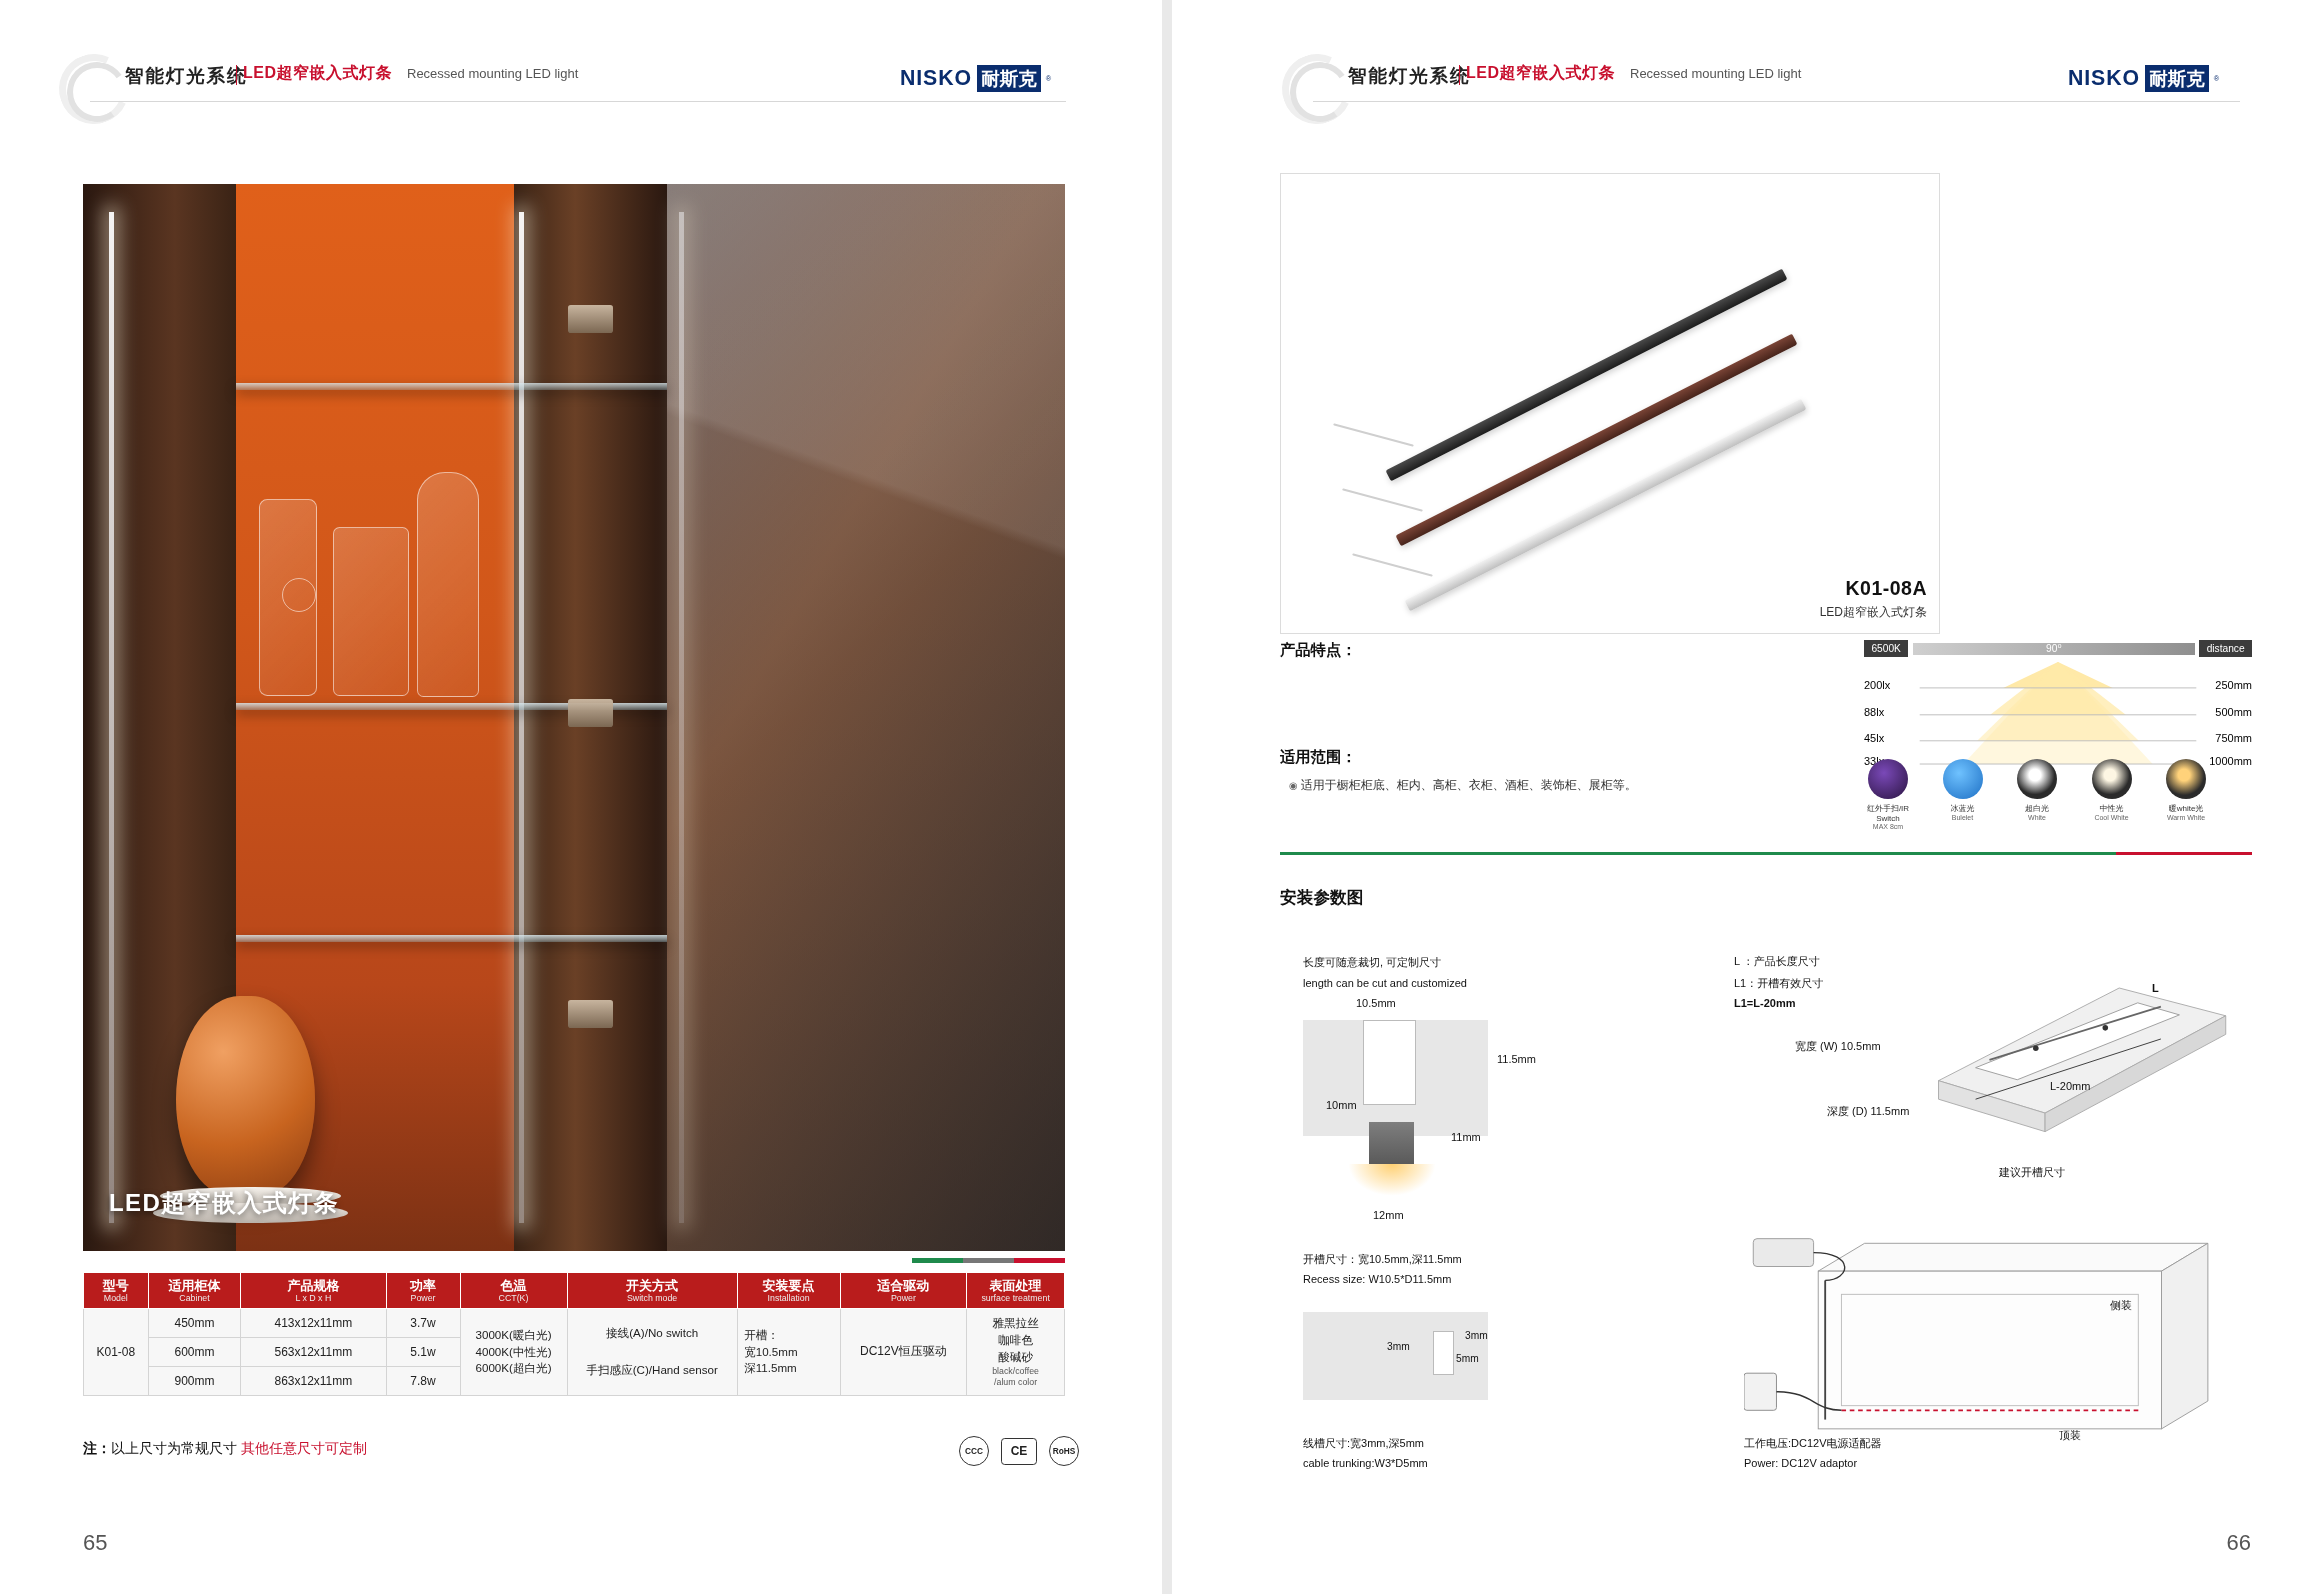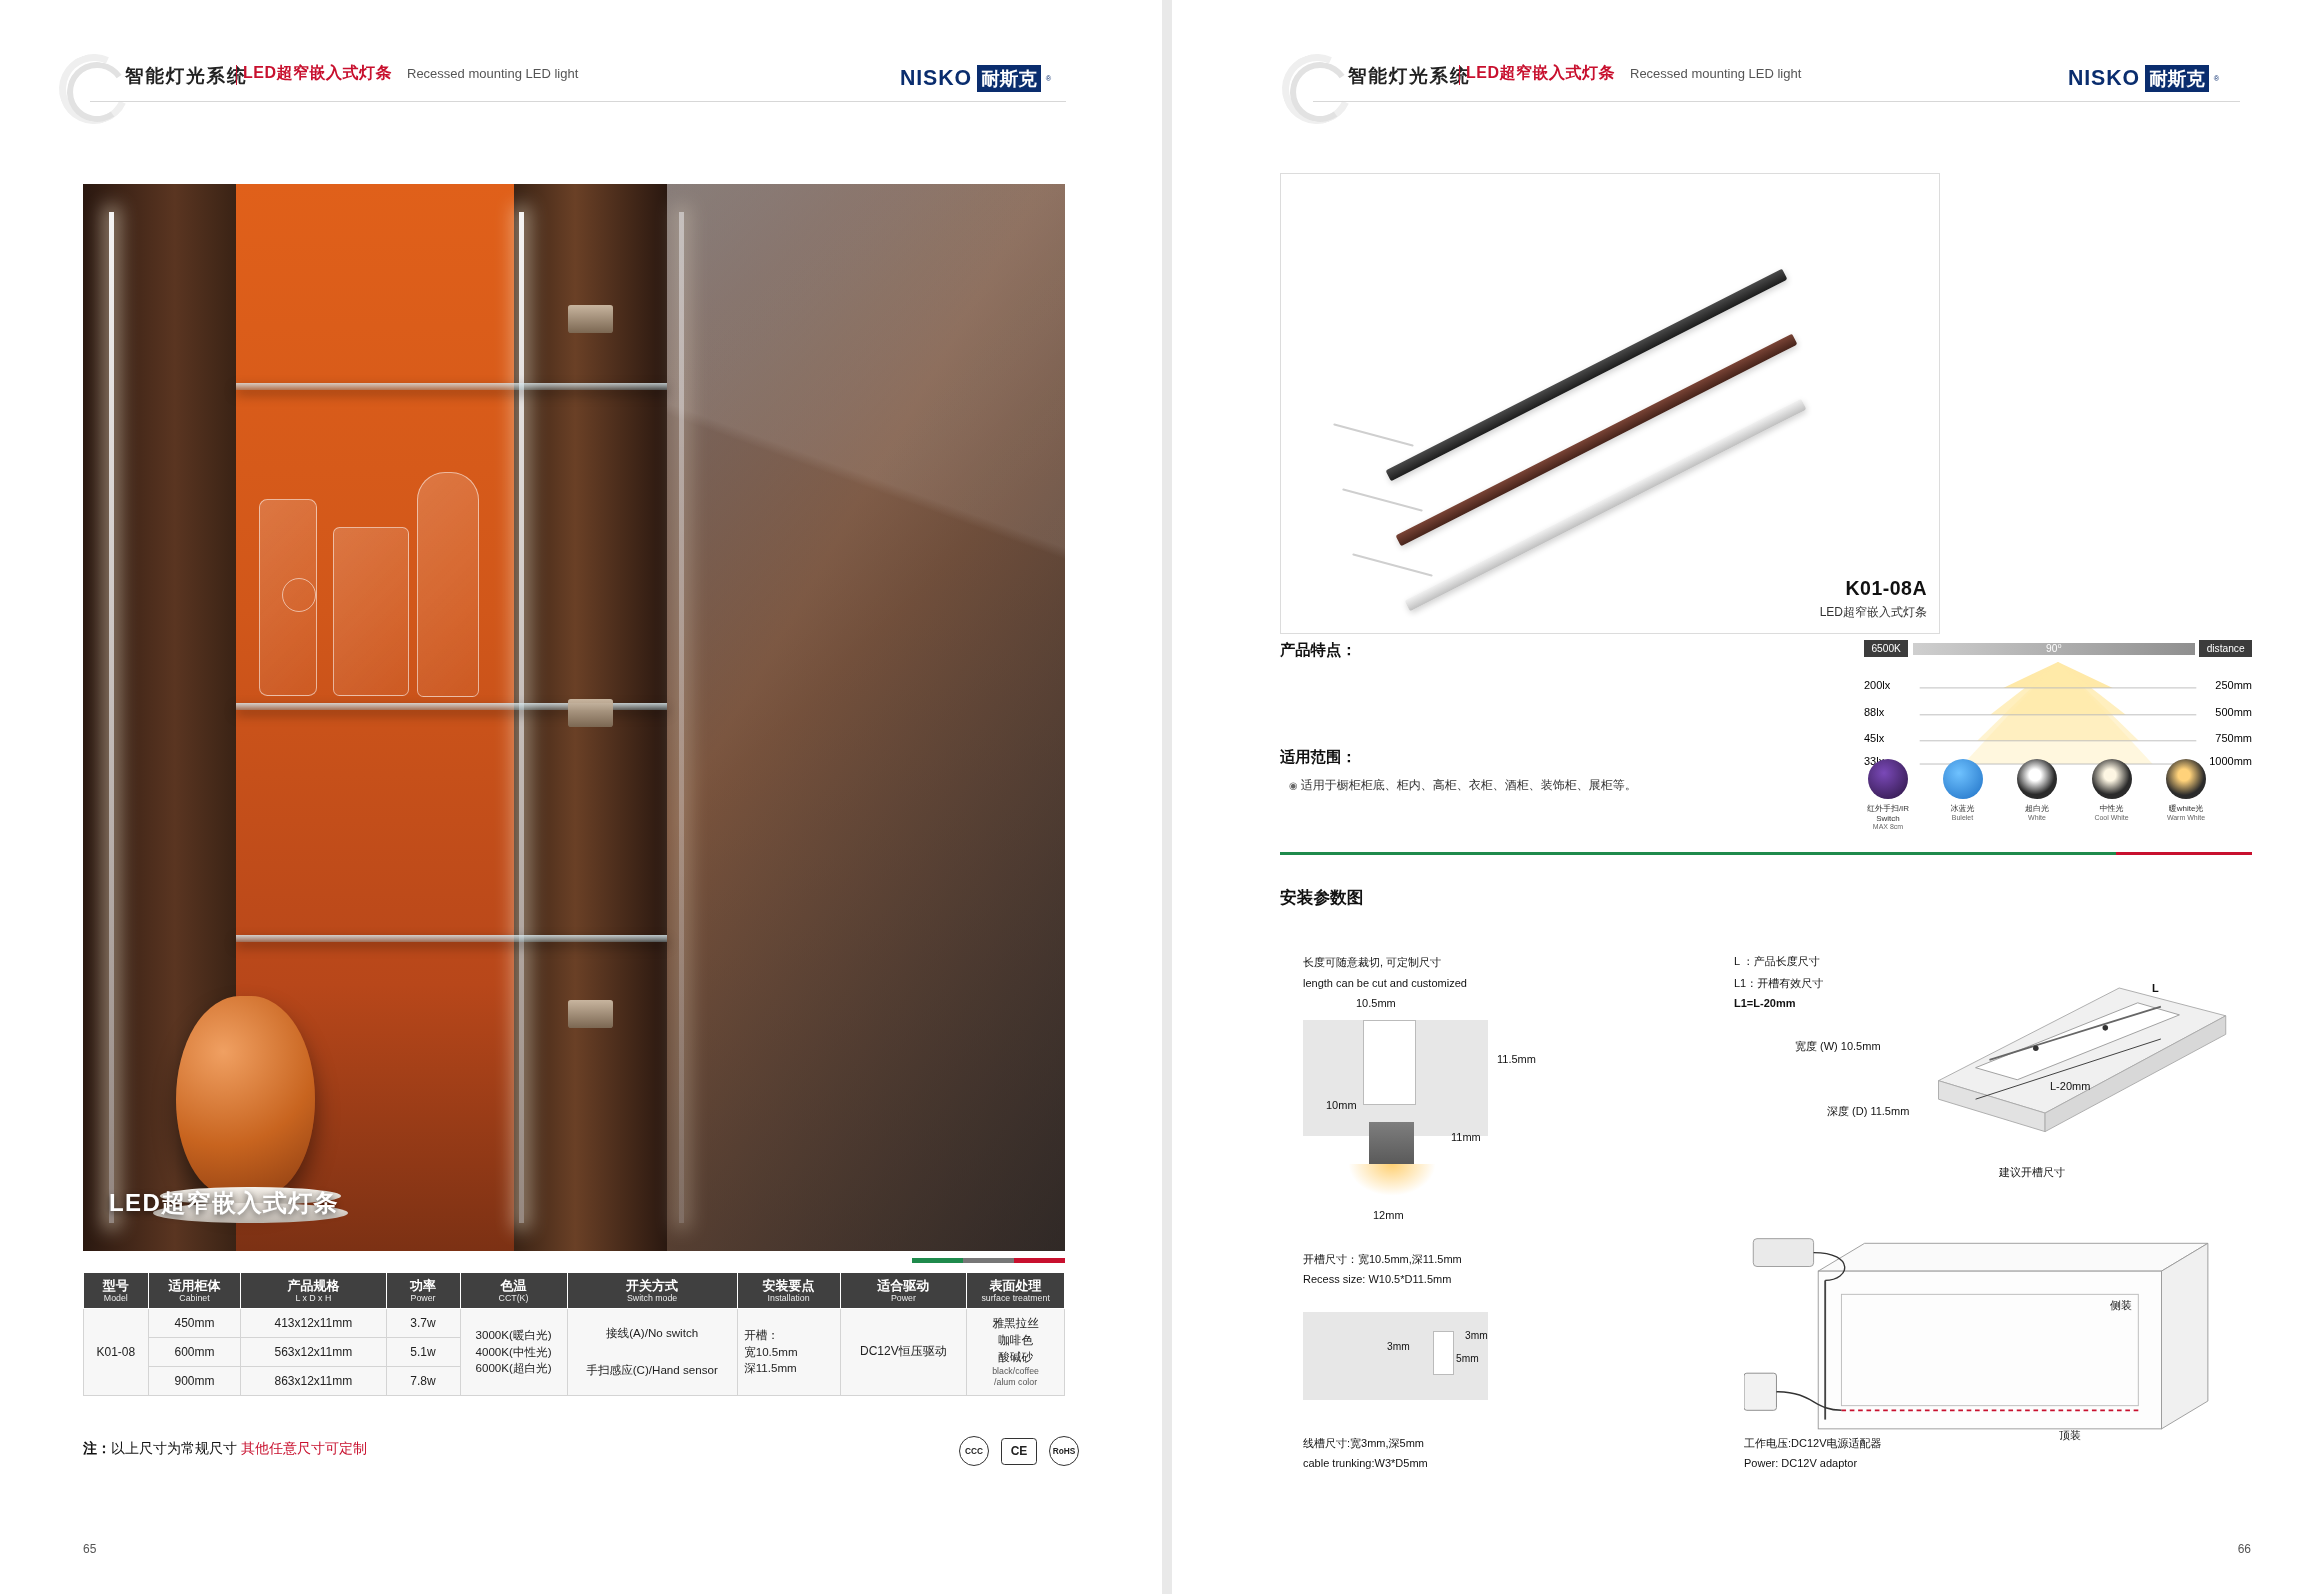--- a/index.html
+++ b/index.html
@@ -43,33 +43,33 @@
   .photo .plate2{position:absolute;left:77px;bottom:46px;width:181px;height:18.5px;border-radius:50%;background:linear-gradient(180deg,#f6f2ec,#c6bfb6);}
   .photo .bottle{position:absolute;border:1.4px solid rgba(255,255,255,.55);border-radius:8.3px;background:linear-gradient(135deg,rgba(255,255,255,.18),rgba(255,255,255,.04));}
   .photo .hinge{position:absolute;width:45px;height:28px;background:linear-gradient(180deg,#cdbba5,#7d6a55);border-radius:2.8px;opacity:.95;}
   .photo .caption{position:absolute;left:26px;bottom:32px;color:#fff;font-size:24px;font-weight:bold;letter-spacing:1.4px;text-shadow:0 1.9px 6.5px rgba(0,0,0,.6);}
 
   
   .tbl-wrap{position:absolute;left:83px;top:1272px;width:982px;}
   .bars{position:absolute;right:0;top:-14px;width:153px;height:4.6px;display:flex;}
   .bars i{flex:1;height:4.6px;display:block;}
   table.spec{border-collapse:collapse;width:982px;font-size:0;}
-  table.spec th{background:#404040;color:#fff;border:0.5px solid #fff;padding:4.6px 2.8px;vertical-align:middle;margin-top:16px;}
+  table.spec th{background:#b91c1c;color:#fff;border:0.5px solid #fff;padding:4.6px 2.8px;vertical-align:middle;margin-top:16px;}
   table.spec th .cn{display:block;font-size:13px;font-weight:bold;line-height:1.2;}
   table.spec th .en{display:block;font-size:8.8px;font-weight:normal;color:#ececec;}
   table.spec td{border:0.5px solid #d4d4d4;background:#f7f7f7;color:#222;font-size:12px;text-align:center;padding:6.5px 2.8px;}
   table.spec td.multi{font-size:11.6px;line-height:1.45;}
   table.spec td small{font-size:8.8px;color:#555;display:block;line-height:1.3;}
   .note{position:absolute;left:83px;top:1440px;font-size:14px;color:#111;}
   .note b{color:#111;font-weight:bold;}
   .note .red{color:#c8102e;}
   .certs{position:absolute;right:83px;top:1436px;display:flex;align-items:center;gap:12px;}
   .cert{width:34px;height:25px;border:1.4px solid #333;border-radius:3.7px;display:flex;align-items:center;justify-content:center;font-size:12px;font-weight:bold;color:#222;}
   .cert.round{border-radius:50%;width:28px;height:28px;font-size:8.3px;}
-  .pageno{position:absolute;bottom:39px;font-size:12px;color:#555;}
+  .pageno{position:absolute;bottom:39px;font-size:22px;color:#555;}
 
   
   .prod-box{position:absolute;left:1280px;top:173px;width:658px;height:459px;border:0.9px solid #dcdcdc;background:#fff;overflow:hidden;}
   .prod-box2{position:absolute;left:1946px;top:173px;width:306px;height:459px;border:0.9px solid #dcdcdc;background:#fff;overflow:hidden;}
   .strip{position:absolute;height:12px;border-radius:2.3px;transform:rotate(-27deg);box-shadow:0 2.8px 6.5px rgba(0,0,0,.18);}
   .wire{position:absolute;height:1.9px;background:#cfcfcf;border-radius:1.4px;transform:rotate(15deg);}
   .prod-cap{position:absolute;right:12px;bottom:12px;text-align:right;}
   .prod-cap .code{font-size:19.5px;font-weight:bold;color:#111;letter-spacing:0.5px;}
   .prod-cap .desc{font-size:12px;color:#333;margin-top:3.7px;}
   .prod-cap2{position:absolute;right:11px;bottom:12px;text-align:right;color:#c8102e;}

